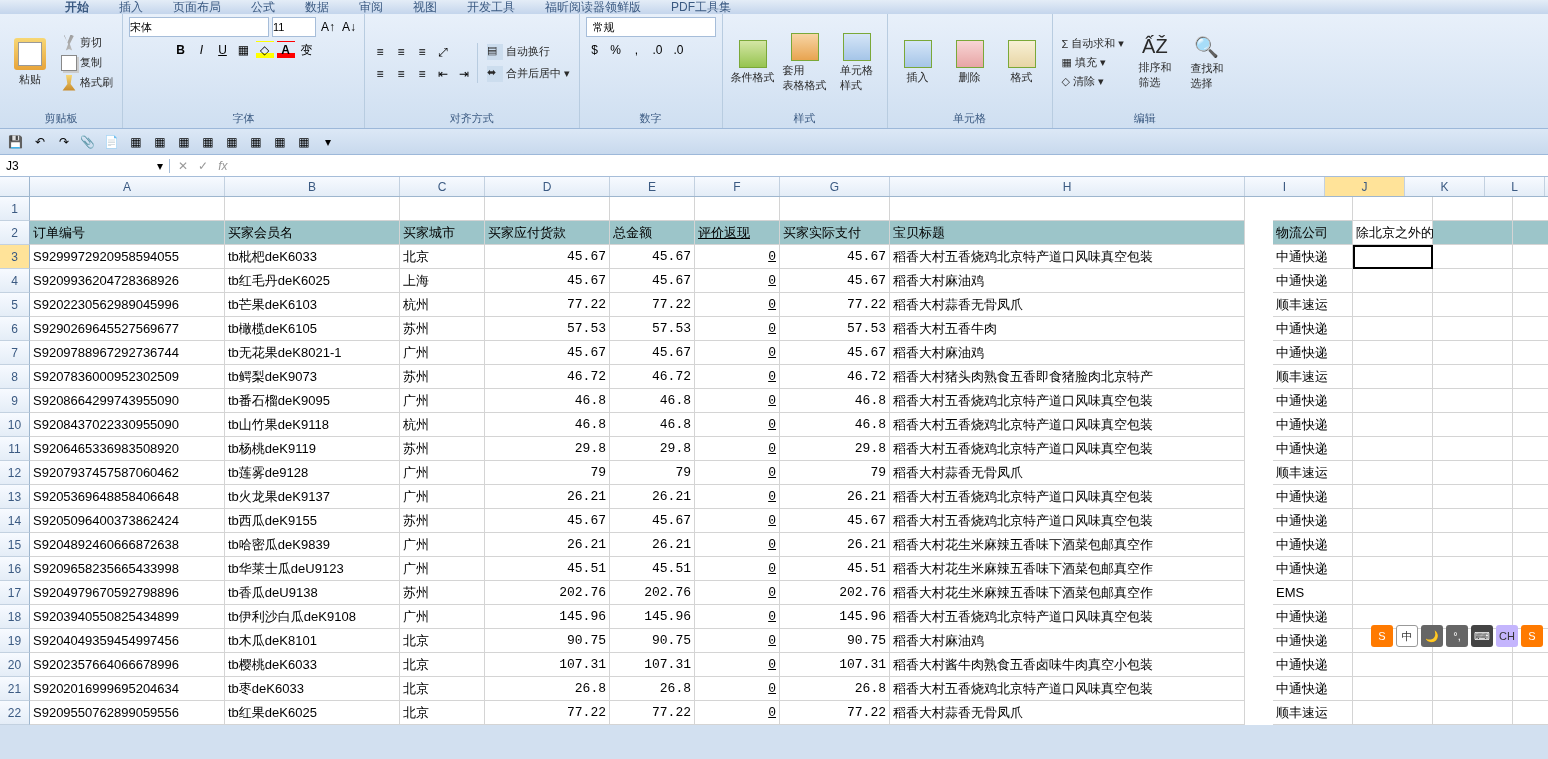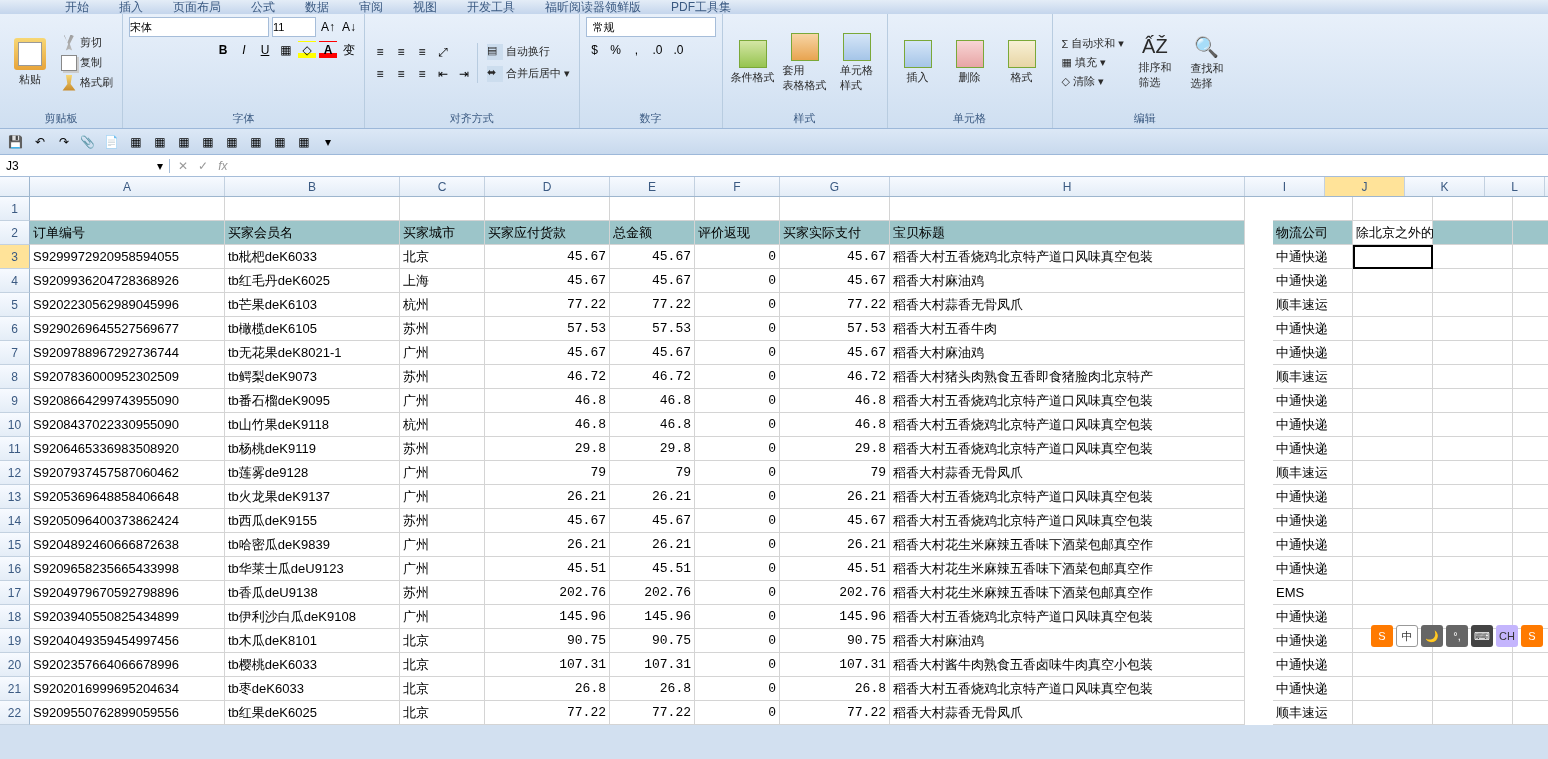--- a/index.html
+++ b/index.html
@@ -1,20 +1,20 @@
 <!DOCTYPE html>
 <html><head>
 <meta charset="utf-8">
 <style>
 * { margin: 0; padding: 0; box-sizing: border-box; font-family: "Microsoft YaHei", SimSun, sans-serif; }
 body { background: #d2e0f0; overflow: hidden; font-size: 12px; }
 
 .tabs { display: flex; background: linear-gradient(#e4edf7,#c4d5ec); height: 14px; font-size: 12px; align-items: center; padding-left: 50px; }
 .tabs span { padding: 0 15px; color: #3b5a82; cursor: pointer; }
-.tabs .active { color: #3b5a82; font-weight: normal; }
+.tabs .active { color: #3b5a82; font-weight: bold; }
 
 .ribbon { background: linear-gradient(#e8f0fa,#cfdff1); height: 115px; display: flex; border-bottom: 1px solid #9db8d9; }
 .group { border-right: 1px solid #b8cce0; display: flex; flex-direction: column; padding: 3px 6px 0 6px; }
 .group-body { flex: 1; display: flex; align-items: center; gap: 4px; }
 .group-label { text-align: center; font-size: 11px; color: #3b5a82; padding: 2px 0; border-top: 1px solid rgba(255,255,255,0); }
 
 .big-btn { display: flex; flex-direction: column; align-items: center; justify-content: center; width: 48px; height: 70px; cursor: pointer; font-size: 11px; color: #2a2a2a; gap: 2px; }
 .big-btn .ic { width: 32px; height: 32px; }
 .btn-stack { display: flex; flex-direction: column; gap: 2px; }
 .mini-btn { display: flex; align-items: center; gap: 3px; font-size: 11px; color: #2a2a2a; cursor: pointer; padding: 1px 3px; }
@@ -44,21 +44,21 @@
 .row-headers { display: flex; flex-direction: column; }
 .rh { width: 30px; height: 24px; border-right: 1px solid #9eb6ce; border-bottom: 1px solid #c3d1e0; background: linear-gradient(#f7faff,#e4edf7); text-align: center; font-size: 12px; color: #3b5a82; line-height: 24px; }
 .rh.sel { background: #ffe399; }
 
 .cells { display: flex; flex-direction: column; }
 .row { display: flex; height: 24px; }
 .cell { border-right: 1px solid #d4d4d4; border-bottom: 1px solid #d4d4d4; font-size: 13px; padding: 0 3px; line-height: 23px; overflow: hidden; white-space: nowrap; }
 .hdr-row .cell { background: #9cc5c9; color: #000; }
 .num { text-align: right; font-family: "Courier New", monospace; }
 .sel-cell { border: 2px solid #000 !important; position: relative; }
-.col-A{width:195px;} .col-B{width:175px;} .col-C{width:85px;} .col-D{width:125px;} .col-E{width:85px;} .col-F{width:85px;} .col-G{width:110px;} .col-H{width:355px;} .col-I{width:80px;margin-left:28px;} .col-J{width:80px;} .col-K{width:80px;} .col-L{width:60px;}
+.col-A{width:195px;} .col-B{width:175px;} .col-C{width:85px;} .col-D{width:125px;} .col-E{width:85px;} .col-F{width:85px;text-decoration:underline;} .col-G{width:110px;} .col-H{width:355px;} .col-I{width:80px;margin-left:28px;} .col-J{width:80px;} .col-K{width:80px;} .col-L{width:60px;}
 
 .ime { position: fixed; right: 5px; top: 625px; display: flex; gap: 3px; align-items: center; }
 .ime div { width: 22px; height: 22px; background: #666; border-radius: 3px; display:flex;align-items:center;justify-content:center;color:#fff;font-size:11px; }
 
 .ic-paste{background:linear-gradient(#f7d774,#e8a43a);border-radius:3px;position:relative;}
 .ic-paste::after{content:"";position:absolute;inset:4px;background:#fff;border:1px solid #999;}
 .ic-cut{background:linear-gradient(135deg,#888,#ccc);clip-path:polygon(20% 0,40% 50%,60% 0,80% 10%,55% 60%,70% 100%,50% 90%,30% 100%,45% 60%,20% 10%);}
 .ic-copy{background:#fff;border:1px solid #888;box-shadow:2px 2px 0 #ccc;}
 .ic-brush{background:linear-gradient(#f7d774,#c78a2a);clip-path:polygon(30% 0,70% 0,60% 60%,90% 100%,10% 100%,40% 60%);}
 .ic-big{width:28px;height:28px;background:linear-gradient(#d4e6a5,#96c450);border:1px solid #7aa838;}
@@ -100,21 +100,21 @@
         <div class="mini-btn">
             <div class="ic ic-brush"></div>
             <span>格式刷</span>
           </div>
       </div>
     </div>
     <div class="group-label">剪贴板</div>
   </div>
 
   <div class="group">
-    <div class="group-body" style="flex-direction:column;align-items:flex-end;gap:4px;">
+    <div class="group-body" style="flex-direction:column;align-items:center;gap:4px;">
       <div class="toolbar-row">
         <input type="text" class="font-name" value="宋体" style="">
         <input type="text" class="font-size" value="11" style="">
         <div class="sq">A↑</div>
         <div class="sq">A↓</div>
       </div>
       <div class="toolbar-row">
         <div class="sq">
             <b>B</b>
           </div>

